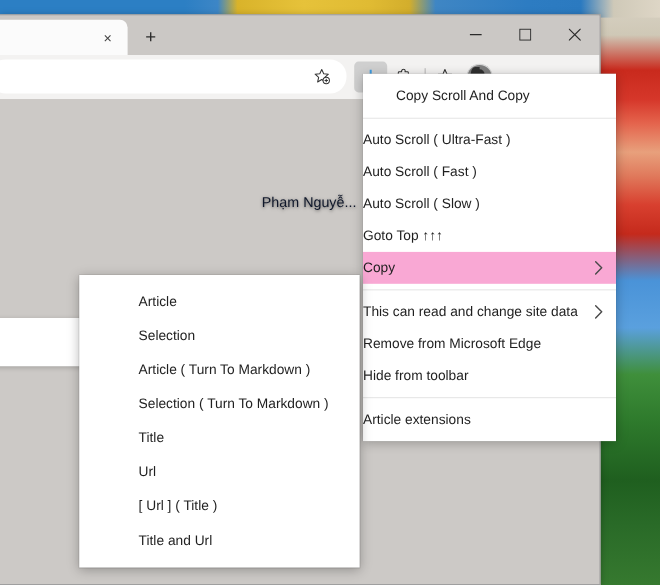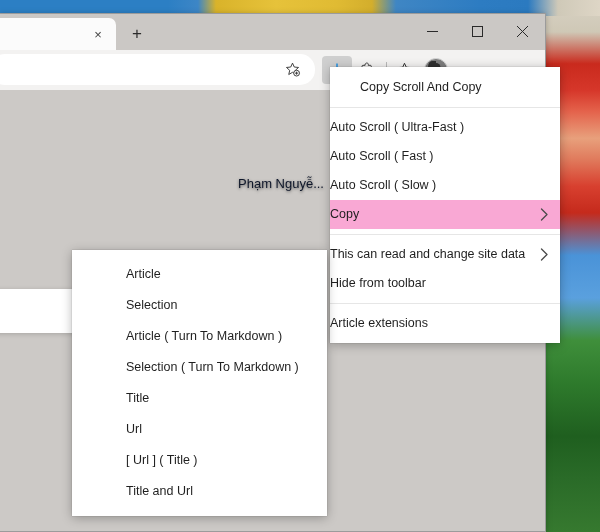--- a/index.html
+++ b/index.html
@@ -353,20 +353,23 @@
 
   <div class="menu-item">
     <span>Auto Scroll ( Ultra-Fast )</span>
   </div>
   <div class="menu-item">
     <span>Auto Scroll ( Fast )</span>
   </div>
   <div class="menu-item">
     <span>Auto Scroll ( Slow )</span>
   </div>
+  <div class="menu-item">
+    <span>Goto Top ↑↑↑</span>
+  </div>
   <div class="menu-item sel">
     <span>Copy</span>
     <span class="chev">
       <svg class="caret" width="9" height="13" viewBox="0 0 9 13" aria-hidden="true">
         <path d="M1.5 1L7 6.5L1.5 12" fill="none" stroke="#4a4a4a" stroke-width="1.3" stroke-linecap="round" stroke-linejoin="round"></path>
       </svg>
     </span>
   </div>
 
   <div class="menu-pad"></div>
@@ -375,20 +378,23 @@
 
   <div class="menu-item">
     <span>This can read and change site data</span>
     <span class="chev">
       <svg class="caret" width="9" height="13" viewBox="0 0 9 13" aria-hidden="true">
         <path d="M1.5 1L7 6.5L1.5 12" fill="none" stroke="#4a4a4a" stroke-width="1.3" stroke-linecap="round" stroke-linejoin="round"></path>
       </svg>
     </span>
   </div>
   <div class="menu-item">
+    <span>Remove from Microsoft Edge</span>
+  </div>
+  <div class="menu-item">
     <span>Hide from toolbar</span>
   </div>
 
   <div class="menu-pad"></div>
   <div class="menu-sep"></div>
   <div class="menu-pad"></div>
 
   <div class="menu-item">
     <span>Article extensions</span>
   </div>

